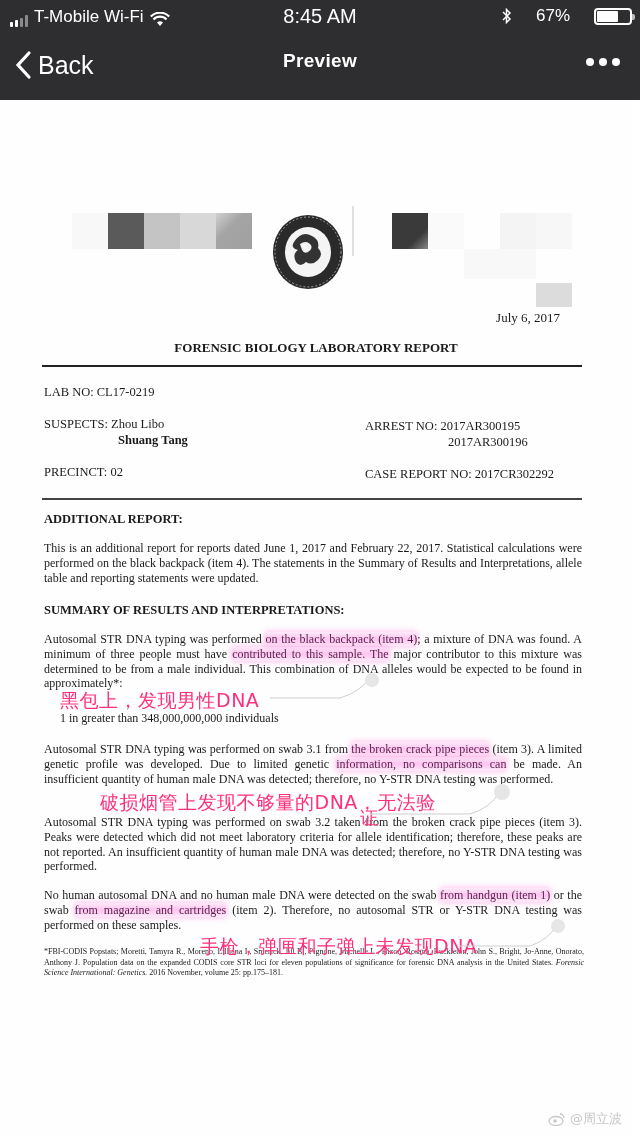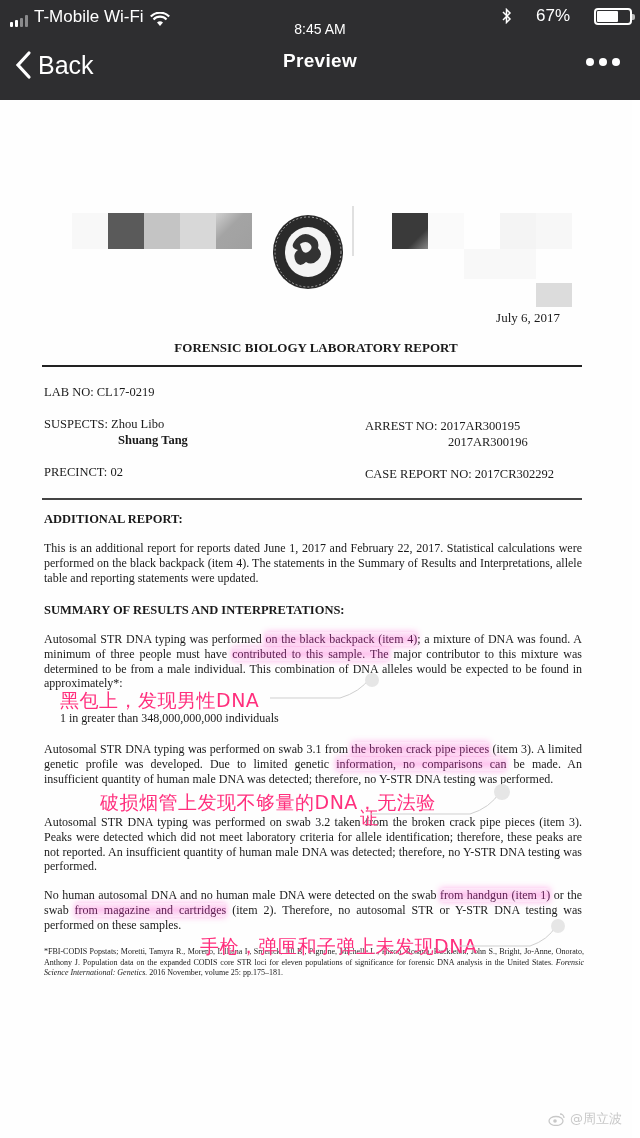--- a/index.html
+++ b/index.html
@@ -6,21 +6,21 @@
   html, body { width: 640px; height: 1138px; overflow: hidden; background: #ffffff; }
   body { font-family: "Liberation Sans", sans-serif; position: relative; }
 
   
   .topbar { position: absolute; left: 0; top: 0; width: 640px; height: 100px; background: #2e2e30; color: #fff; }
   .status { position: absolute; top: 0; left: 0; width: 640px; height: 32px; font-size: 17px; }
   .status .left { position: absolute; left: 10px; top: 7px; display: flex; align-items: flex-end; gap: 6px; }
   .signal { display: flex; align-items: flex-end; gap: 2px; height: 12px; }
   .signal span { width: 3px; background: #fff; display: block; border-radius: 1px; }
   .signal span.off { background: #8a8a8c; }
-  .status .time { position: absolute; left: 0; right: 0; top: 21px; text-align: center; font-size: 14px; }
+  .status .time { position: absolute; left: 0; right: 0; top: 5px; text-align: center; font-size: 20px; }
   .status .right { position: absolute; right: 8px; top: 6px; display: flex; align-items: center; gap: 24px; }
   .battery { width: 38px; height: 17px; border: 2px solid #fff; border-radius: 4px; position: relative; padding: 1px; }
   .battery .fill { height: 100%; background: #fff; border-radius: 1px; }
   .battery::after { content: ""; position: absolute; right: -5px; top: 4px; width: 3px; height: 6px; background: #bbb; border-radius: 0 2px 2px 0; }
 
   .navbar { position: absolute; top: 36px; left: 0; width: 640px; height: 60px; }
   .back { position: absolute; left: 14px; top: 14px; display: flex; align-items: center; gap: 6px; font-size: 25px; cursor: pointer; }
   .back svg { width: 18px; height: 30px; }
   .nav-title { position: absolute; left: 0; right: 0; top: 14px; text-align: center; font-size: 19px; font-weight: bold; letter-spacing: 0.3px; }
   .more { position: absolute; right: 20px; top: 22px; display: flex; gap: 5px; cursor: pointer; }

